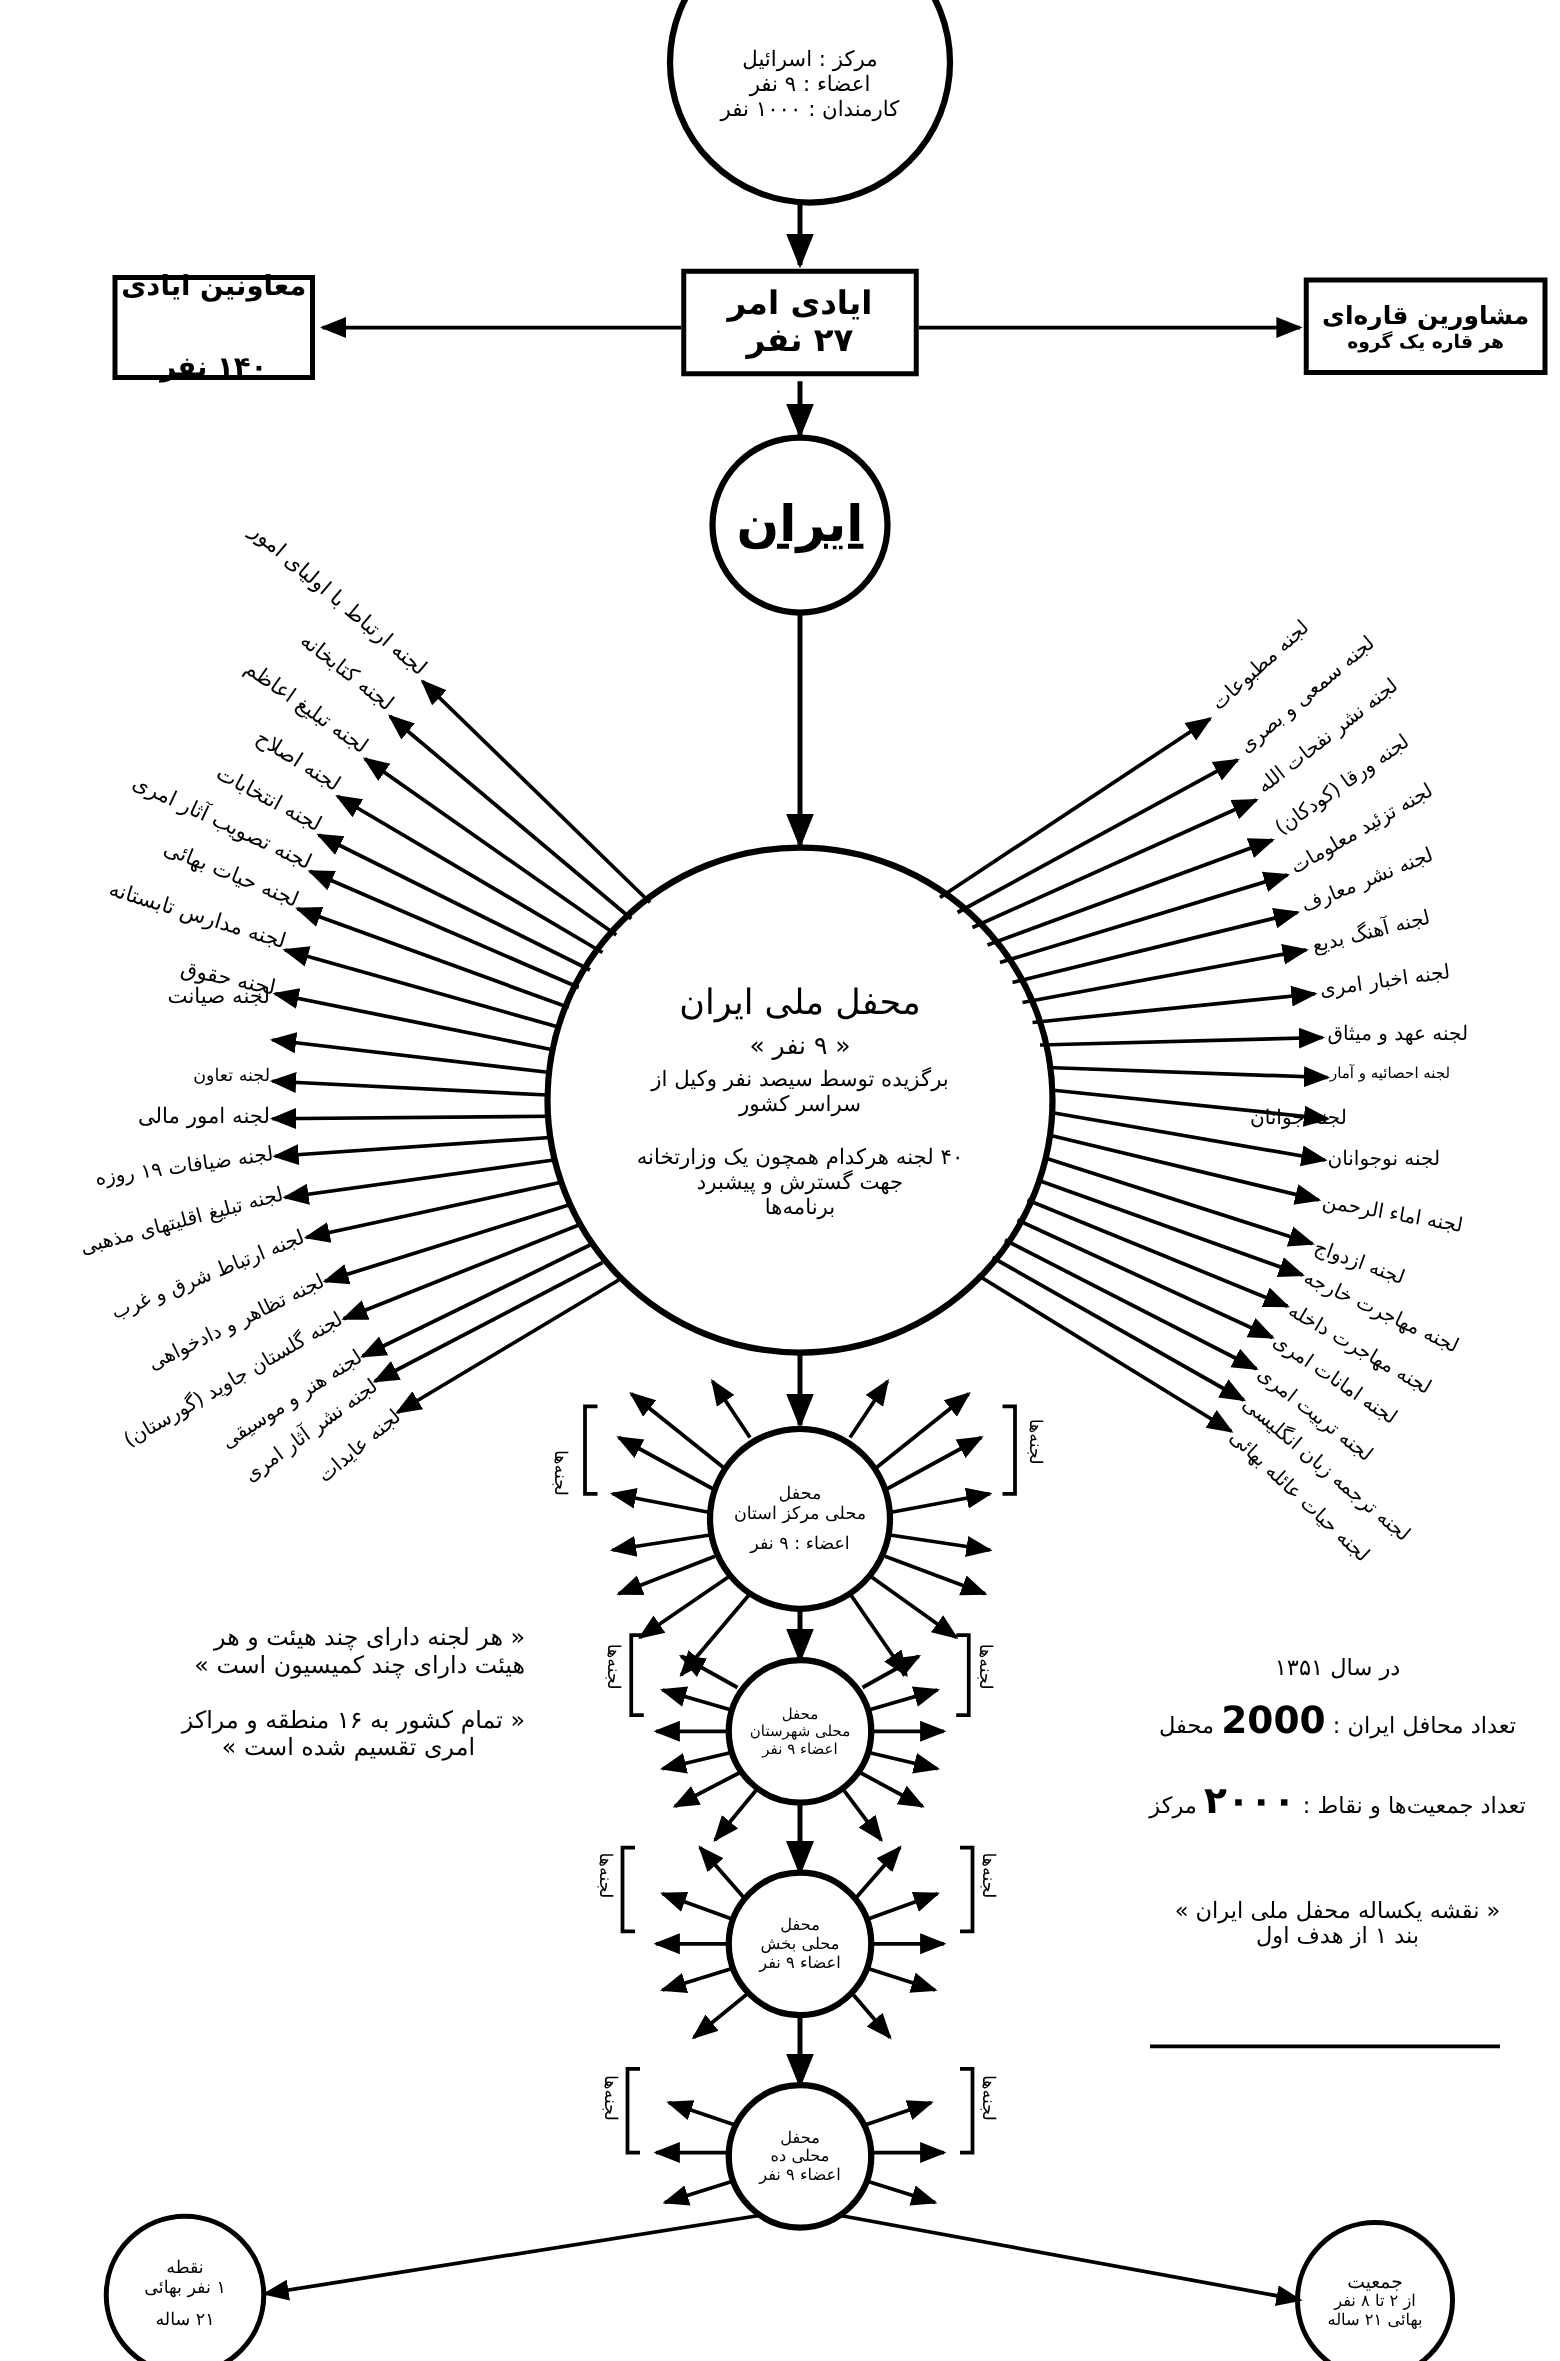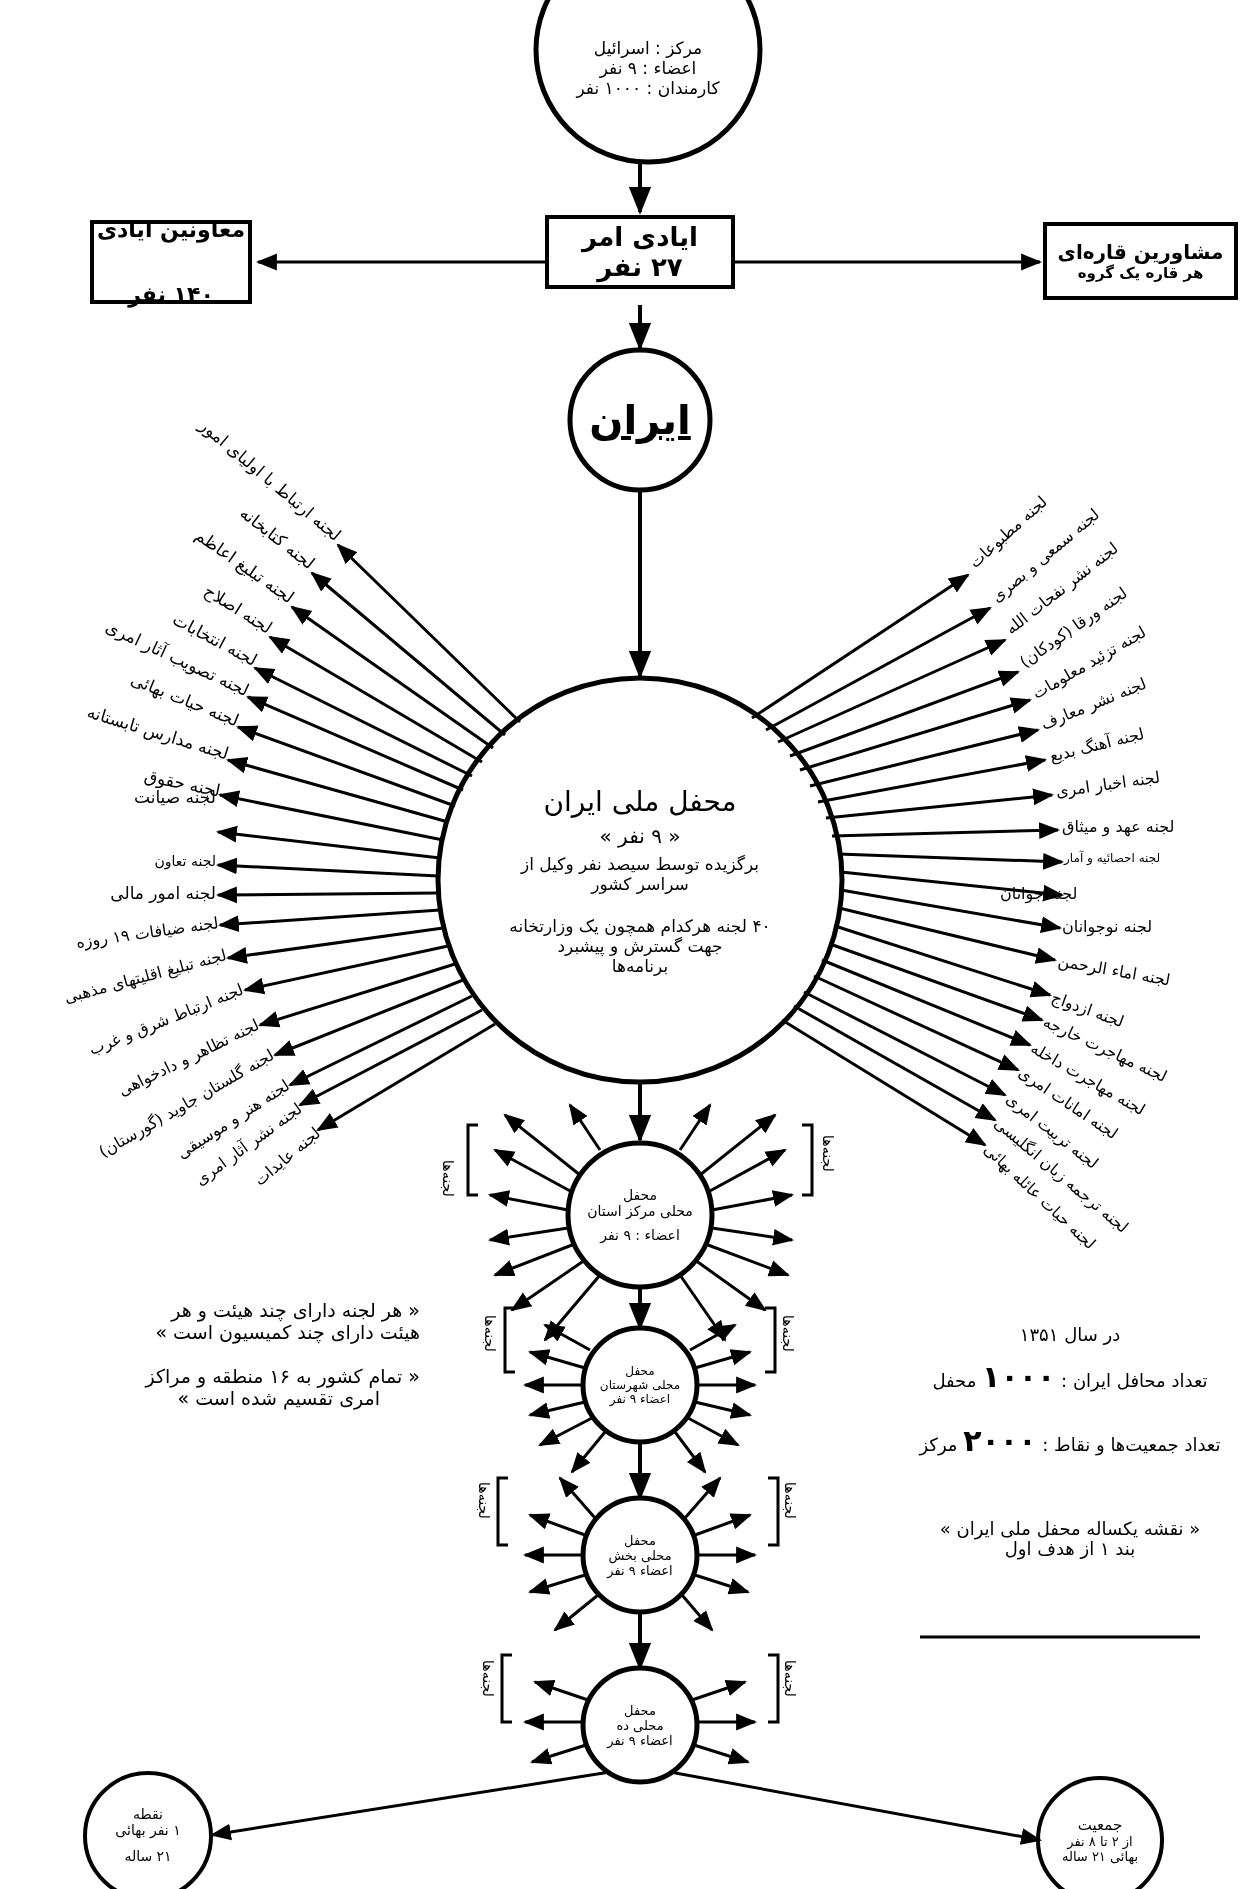--- a/index.html
+++ b/index.html
@@ -185,21 +185,21 @@
 <div class="circ-text" style="left:548px; top:8px; width:200px; height:120px; font-size:17px;">
   <div>مرکز : اسرائیل</div>
   <div>اعضاء : ۹ نفر</div>
   <div>کارمندان : ۱۰۰۰ نفر</div>
 </div>
 
 <div class="box" style="left:90px; top:220px; width:162px; height:84px; font-size:22px;gap:40px;">
   <div>معاونین ایادی</div>
   <div>۱۴۰ نفر</div>
 </div>
-<div class="box" style="left:545px; top:215px; width:190px; height:74px; font-size:26px;">
+<div class="box" style="left:545px; top:215px; width:190px; height:86px; font-size:26px;">
   <div>ایادی امر</div>
   <div>۲۷ نفر</div>
 </div>
 <div class="box" style="left:1043px; top:222px; width:195px; height:78px; font-size:20px;">
   <div>مشاورین قاره‌ای</div>
   <div style="font-size:15px;">هر قاره یک گروه</div>
 </div>
 
 <div class="circ-text" style="left:570px; top:350px; width:140px; height:140px; font-size:40px; font-weight:bold;text-decoration:underline;">
   <div>ایران</div>
@@ -293,21 +293,21 @@
   <div>« هر لجنه دارای چند هیئت و هر</div>
   <div style="margin-bottom:22px;">هیئت دارای چند کمیسیون است »</div>
   <div>« تمام کشور به ۱۶ منطقه و مراکز</div>
   <div style="padding-right:40px;">امری تقسیم شده است »</div>
 </div>
 
 <div class="lbl" style="left:900px; top:1325px; width:340px; font-size:18px; text-align:center;">
   <div style="margin-bottom:14px;">در سال ۱۳۵۱</div>
   <div style="margin-bottom:30px;">
     <span>تعداد محافل ایران :</span>
-    <span style="font-size:30px; font-weight:bold;">۱۰۰۰</span>
+    <span style="font-size:30px; font-weight:bold;">2000</span>
     <span>محفل</span>
   </div>
   <div style="margin-bottom:60px;">
     <span>تعداد جمعیت‌ها و نقاط :</span>
     <span style="font-size:30px; font-weight:bold;">۲۰۰۰</span>
     <span>مرکز</span>
   </div>
   <div>« نقشه یکساله محفل ملی ایران »</div>
   <div>بند ۱ از هدف اول</div>
 </div>

